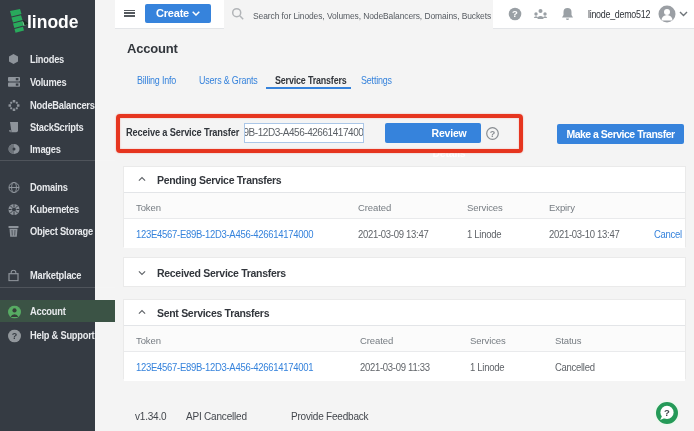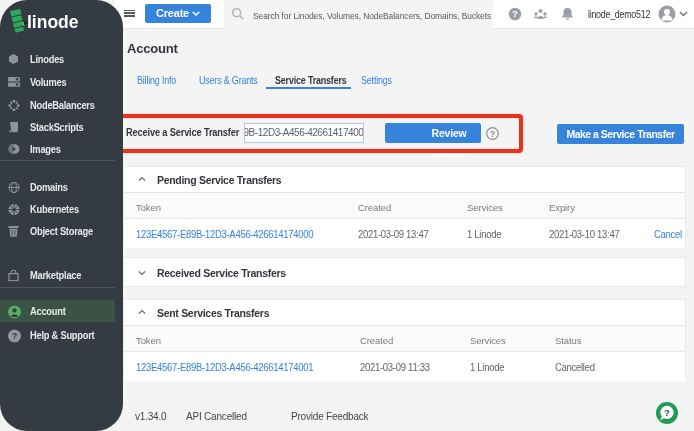--- a/index.html
+++ b/index.html
@@ -1,21 +1,21 @@
 <!DOCTYPE html>
 <html><head>
 <meta charset="utf-8">
 <style>
 * { margin:0; padding:0; box-sizing:border-box; }
 html,body { width:694px; height:431px; overflow:hidden; }
 body { font-family:"Liberation Sans", sans-serif; background:#f4f4f4; position:relative; }
 .abs { position:absolute; }
 
 
-#sidebar { position:absolute; left:0; top:0; width:123px; height:431px; background:#353b43; z-index:5;border-radius:27px; }
+#sidebar { position:absolute; left:0; top:0; width:95px; height:431px; background:#353b43; z-index:5; }
 .navitem { position:absolute; left:0; width:115px; height:22px; }
 .navitem .ic { position:absolute; left:8px; top:50%; transform:translateY(-50%); width:11px; height:11px; }
 .navitem .lb { position:absolute; left:30px; top:50%; transform:translateY(-50%) scaleX(0.93); transform-origin:left center; font-size:10px; font-weight:700; color:#e7e9ec; letter-spacing:-0.25px; white-space:nowrap; }
 .navitem svg { display:block; }
 #acct-row { background:#3b5345; }
 
 
 #topbar { position:absolute; left:115px; top:0; width:579px; height:29px; background:#fff; border-bottom:1px solid #e3e5e8; z-index:4; }
 #burger div { width:11px; height:1.4px; background:#54595e; margin-bottom:1.5px; }
 #createbtn { position:absolute; left:30px; top:3.5px; width:66px; height:19px; background:#3683dc; border-radius:2px; color:#fff; font-size:11px; font-weight:700; display:flex; align-items:center; justify-content:center; letter-spacing:-0.2px; }

